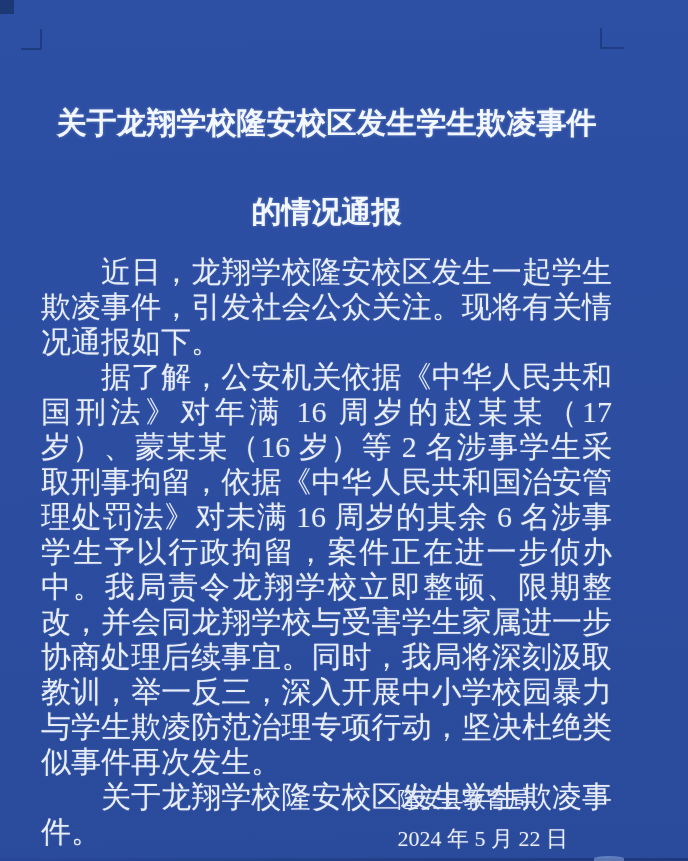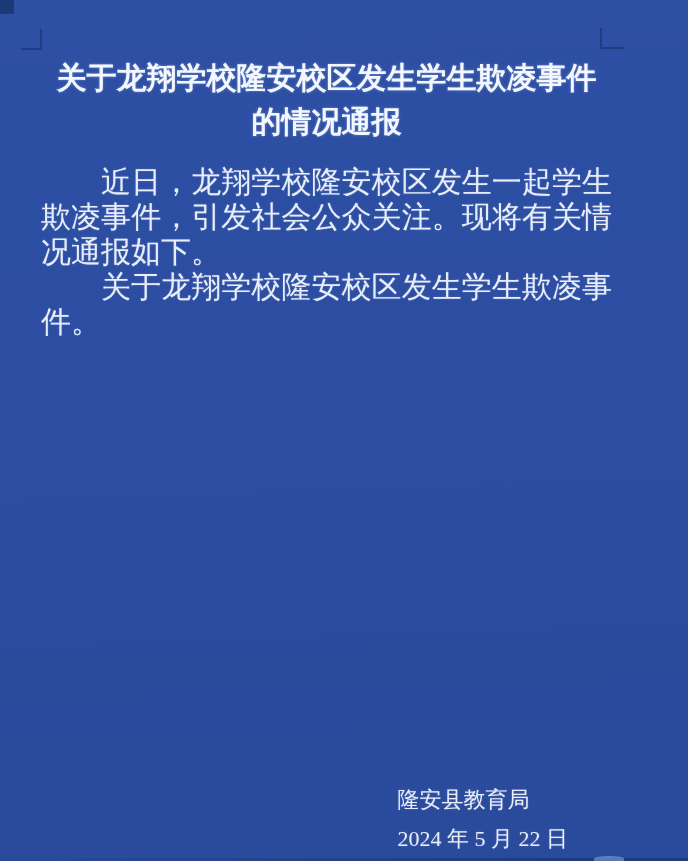--- a/index.html
+++ b/index.html
@@ -42,21 +42,21 @@
   .title {
     margin: 0 76px 0 41px;
     padding-top: 56px;
     text-align: center;
     font-size: 30px;
     font-weight: bold;
     line-height: 44px;
     color: #f3f7ff;
     text-shadow: 0 0 3px rgba(205, 220, 255, 0.40);
   }
-  .title-line { display: block; }
+  .title-line { display: block; margin-top: 45px; }
   .body-text {
     margin: 20px 76px 0 41px;
     font-size: 30px;
     line-height: 35px;
     text-align: justify;
     color: #e8edfa;
     text-shadow: 0 0 2px rgba(190, 205, 245, 0.30);
   }
   .body-text p {
     margin: 0;
@@ -98,20 +98,21 @@
   <div class="crop-mark tl"></div>
   <div class="crop-mark tr"></div>
 
   <h1 class="title">
     <span class="title-line">关于龙翔学校隆安校区发生学生欺凌事件</span>
     <span class="title-line">的情况通报</span>
   </h1>
 
   <div class="body-text">
     <p>近日，龙翔学校隆安校区发生一起学生欺凌事件，引发社会公众关注。现将有关情况通报如下。</p>
+    <p>据了解，公安机关依据《中华人民共和国刑法》对年满 16 周岁的赵某某（17 岁）、蒙某某（16 岁）等 2 名涉事学生采取刑事拘留，依据《中华人民共和国治安管理处罚法》对未满 16 周岁的其余 6 名涉事学生予以行政拘留，案件正在进一步侦办中。我局责令龙翔学校立即整顿、限期整改，并会同龙翔学校与受害学生家属进一步协商处理后续事宜。同时，我局将深刻汲取教训，举一反三，深入开展中小学校园暴力与学生欺凌防范治理专项行动，坚决杜绝类似事件再次发生。</p>
     <p>关于龙翔学校隆安校区发生学生欺凌事件。</p>
   </div>
 
   <div class="sign-block">
     <div class="issuer">隆安县教育局</div>
     <div class="date">2024 年 5 月 22 日</div>
   </div>
 
   <div class="bottom-edge"></div>
   <div class="bottom-artifact"></div>

